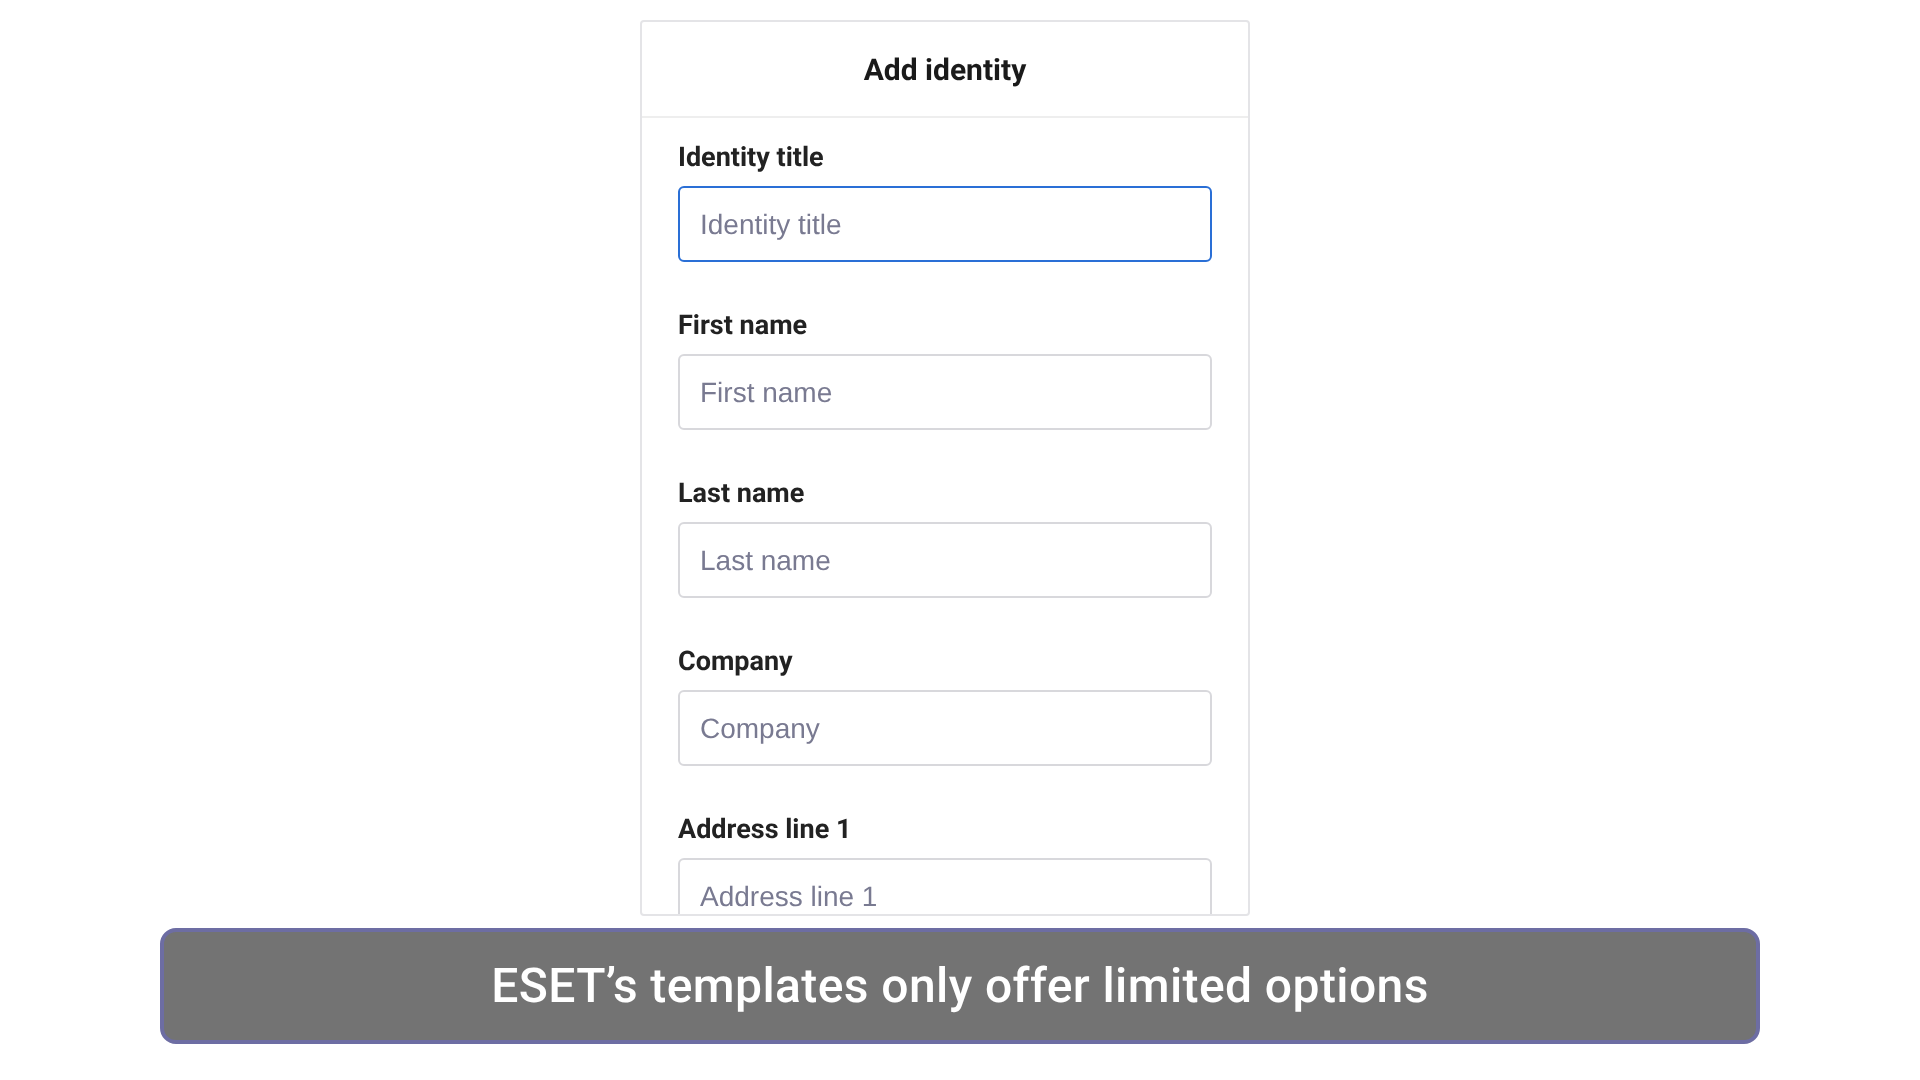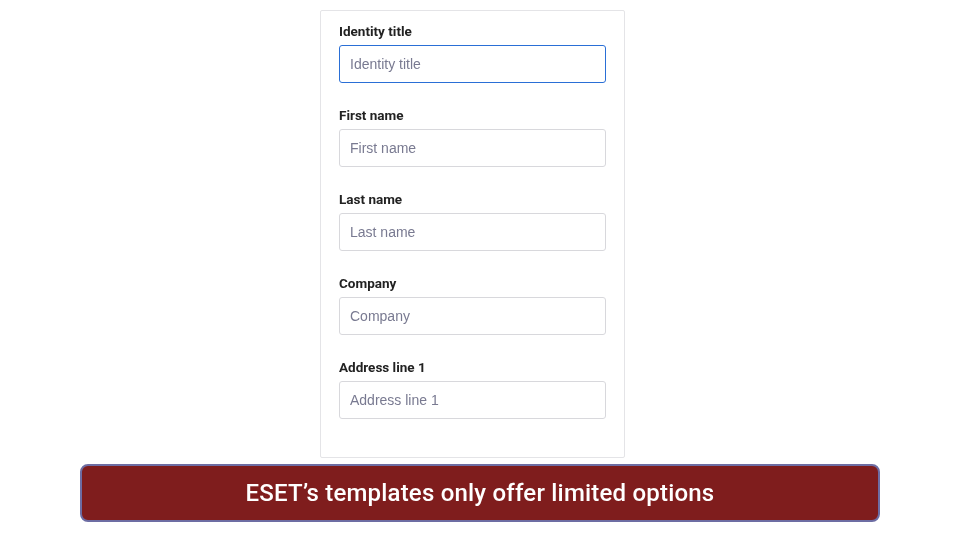--- a/index.html
+++ b/index.html
@@ -82,39 +82,42 @@
       color: #797a91;
     }
     .field-input.focused {
       border: 1.5px solid #2a6fd6;
     }
     .caption-bar {
       position: absolute;
       left: 80px;
       right: 80px;
       bottom: 18px;
-      background: #7f1d1d;
+      background: #737373;
       border: 2px solid #6d6da3;
       border-radius: 8px;
       height: 58px;
       display: flex;
       align-items: center;
       justify-content: center;
     }
     .caption-text {
       color: #ffffff;
       font-size: 24px;
       font-weight: 500;
       letter-spacing: 0.2px;
     }
   </style>
 </head>
 <body>
 
 <div class="panel">
+  <div class="panel-header">
+    <div class="panel-title">Add identity</div>
+  </div>
   <div class="panel-body-wrap">
     <div class="panel-body">
 
       <div class="field">
         <label class="field-label">Identity title</label>
         <input class="field-input focused" type="text" placeholder="Identity title" style="">
       </div>
 
       <div class="field">
         <label class="field-label">First name</label>

